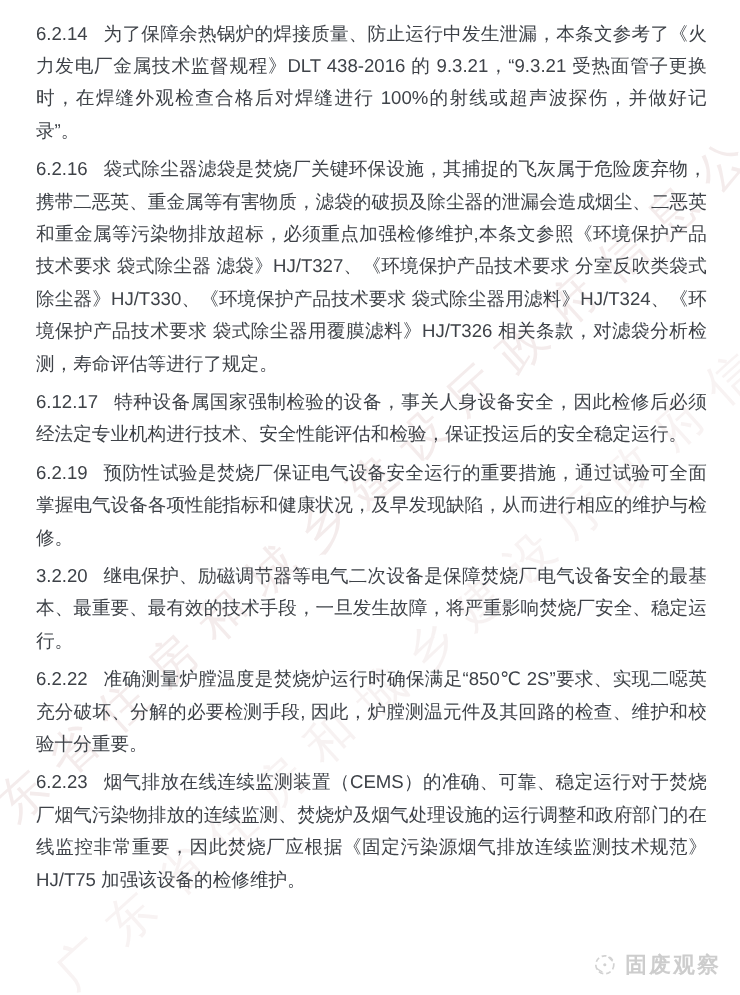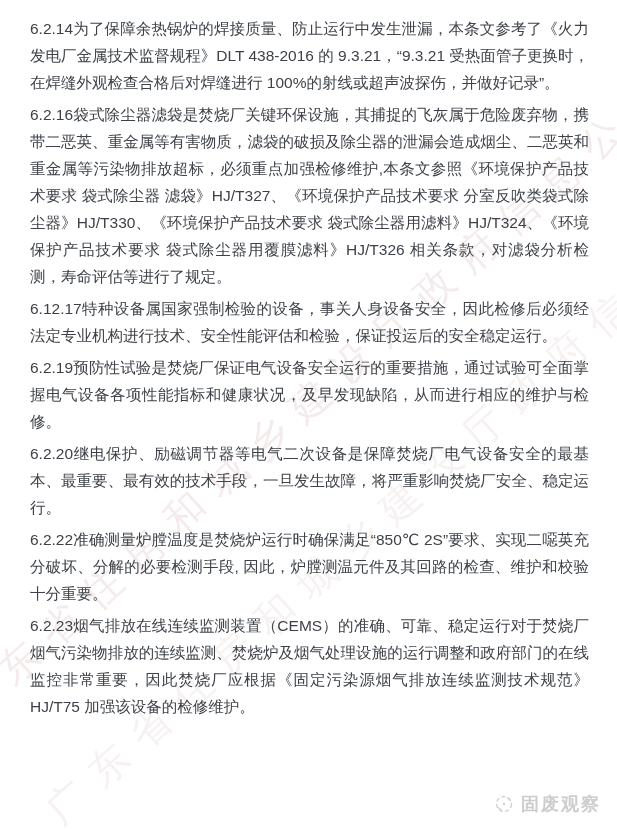--- a/index.html
+++ b/index.html
@@ -14,20 +14,21 @@
     position:relative;z-index:2;
     padding:15px 28px 0 30px;
     color:#3e4248;
     font-size:15.5px;
     line-height:27px;
     text-align:justify;
   }
   .para{margin:0 0 5px 0;}
   .num{
     font-family:"Liberation Sans",sans-serif;
+    margin-right:13px;
   }
   .watermark{
     position:absolute;z-index:1;
     white-space:nowrap;
     font-size:40px;
     letter-spacing:16px;
     color:#c9a2a2;
     transform:rotate(-42deg);
     pointer-events:none;
     user-select:none;
@@ -58,21 +59,21 @@
 
     <p class="para"><span class="num">6.2.14</span><span>为了保障余热锅炉的焊接质量、防止运行中发生泄漏，本条文参考了《火力发电厂金属技术监督规程》DLT 438-2016 的 9.3.21，“9.3.21 受热面管子更换时，在焊缝外观检查合格后对焊缝进行 100%的射线或超声波探伤，并做好记录”。</span></p>
 
     <p class="para"><span class="num">6.2.16</span><span>袋式除尘器滤袋是焚烧厂关键环保设施，其捕捉的飞灰属于危险废弃物，携带二恶英、重金属等有害物质，滤袋的破损及除尘器的泄漏会造成烟尘、二恶英和重金属等污染物排放超标，必须重点加强检修维护,本条文参照《环境保护产品技术要求 袋式除尘器 滤袋》HJ/T327、《环境保护产品技术要求 分室反吹类袋式除尘器》HJ/T330、《环境保护产品技术要求 袋式除尘器用滤料》HJ/T324、《环境保护产品技术要求 袋式除尘器用覆膜滤料》HJ/T326 相关条款，对滤袋分析检测，寿命评估等进行了规定。</span></p>
 
     <p class="para"><span class="num">6.12.17</span><span>特种设备属国家强制检验的设备，事关人身设备安全，因此检修后必须经法定专业机构进行技术、安全性能评估和检验，保证投运后的安全稳定运行。</span></p>
 
 
     <p class="para"><span class="num">6.2.19</span><span>预防性试验是焚烧厂保证电气设备安全运行的重要措施，通过试验可全面掌握电气设备各项性能指标和健康状况，及早发现缺陷，从而进行相应的维护与检修。</span></p>
 
-    <p class="para"><span class="num">6.2.20</span><span>继电保护、励磁调节器等电气二次设备是保障焚烧厂电气设备安全的最基本、最重要、最有效的技术手段，一旦发生故障，将严重影响焚烧厂安全、稳定运行。</span></p>
+    <p class="para"><span class="num">3.2.20</span><span>继电保护、励磁调节器等电气二次设备是保障焚烧厂电气设备安全的最基本、最重要、最有效的技术手段，一旦发生故障，将严重影响焚烧厂安全、稳定运行。</span></p>
 
     <p class="para"><span class="num">6.2.22</span><span>准确测量炉膛温度是焚烧炉运行时确保满足“850℃ 2S”要求、实现二噁英充分破坏、分解的必要检测手段, 因此，炉膛测温元件及其回路的检查、维护和校验十分重要。</span></p>
 
     <p class="para"><span class="num">6.2.23</span><span>烟气排放在线连续监测装置（CEMS）的准确、可靠、稳定运行对于焚烧厂烟气污染物排放的连续监测、焚烧炉及烟气处理设施的运行调整和政府部门的在线监控非常重要，因此焚烧厂应根据《固定污染源烟气排放连续监测技术规范》HJ/T75 加强该设备的检修维护。</span></p>
 
   </div>
 
   <div class="footer-logo">
     <span class="logo-icon">
       <svg width="22" height="22" viewBox="0 0 22 22">

